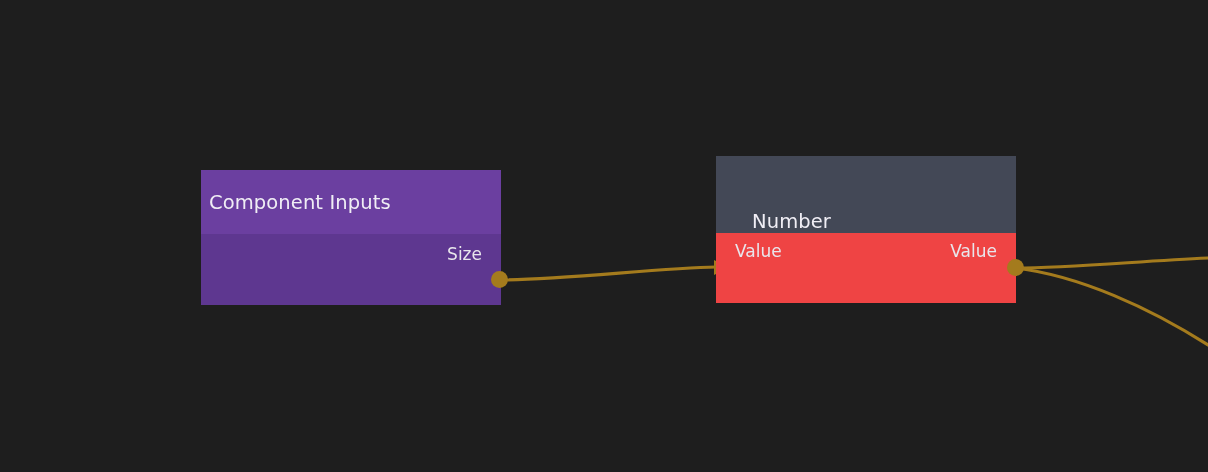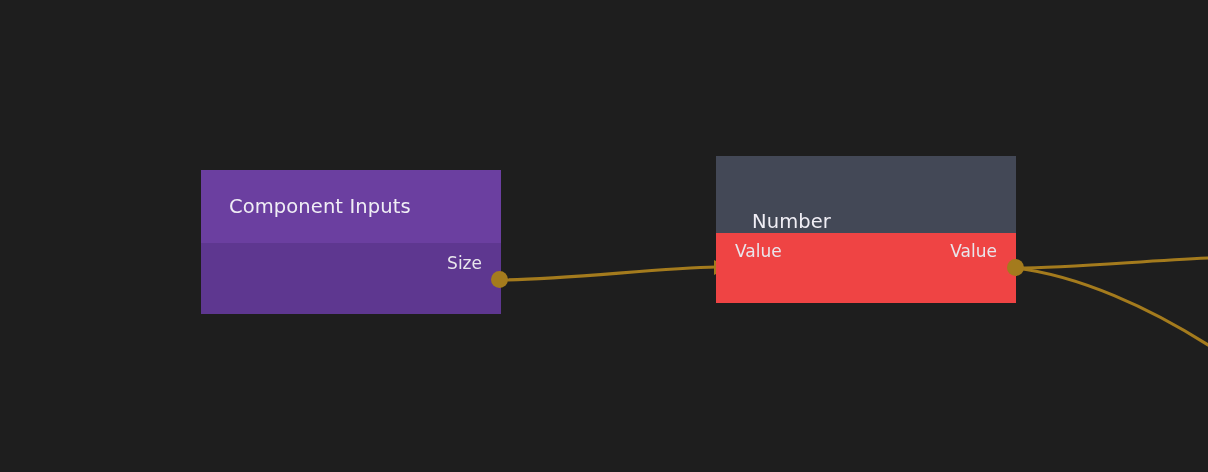--- a/index.html
+++ b/index.html
@@ -72,23 +72,23 @@
   .port-label.right { margin-right: 19px; margin-left: auto; }
 
   
   #node-component-inputs {
     left: 201px;
     top: 170px;
     width: 300px;
     height: 144px;
   }
   #node-component-inputs .node-header {
-    height: 73px;
+    height: 64px;
     background: #6b3fa0;
-    padding-left: 28px;
+    padding-left: 8px;
   }
   #node-component-inputs .node-body {
     height: 71px;
     background: #5e3790;
   }
   #node-component-inputs .port-row {
     top: 0;
     height: 40px;
     padding-left: 45px;
   }

